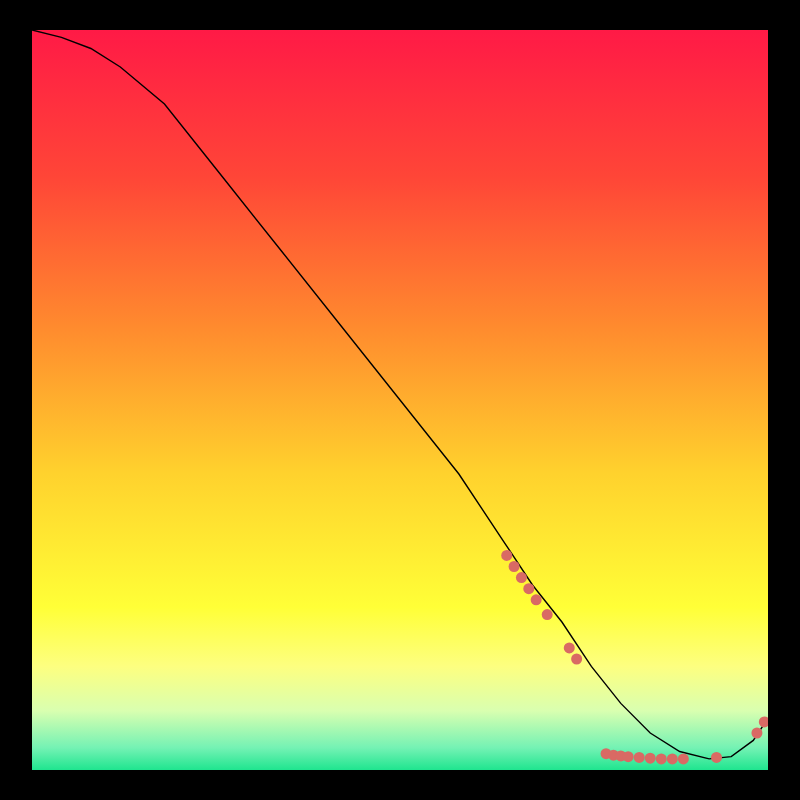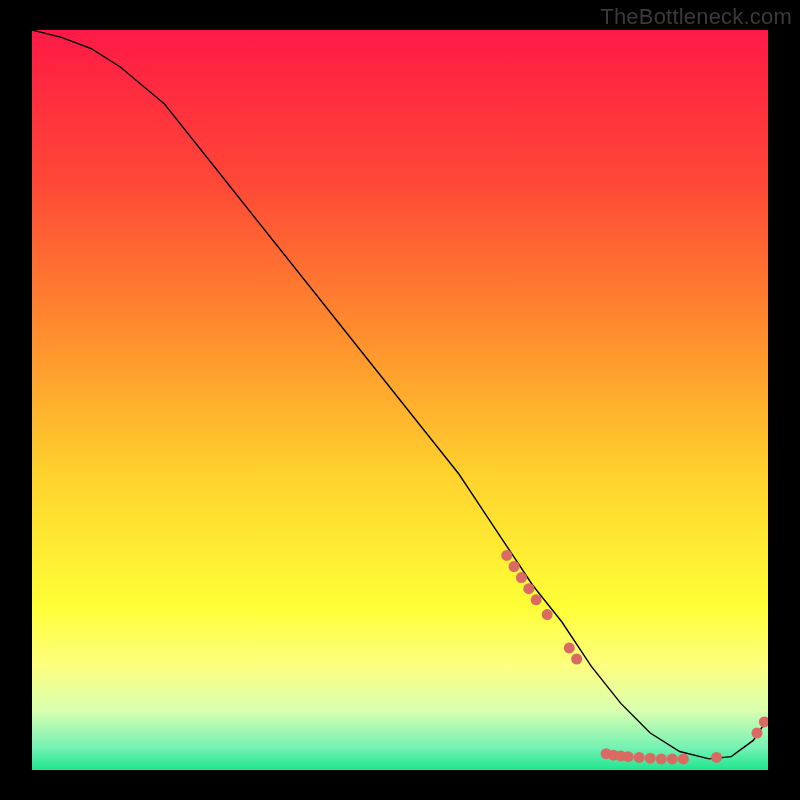--- a/index.html
+++ b/index.html
@@ -37,21 +37,20 @@
   .plot svg {
     display: block;
     width: 100%;
     height: 100%;
   }
 </style>
 </head>
 <body>
 
 <div class="stage">
-  <div class="watermark">TheBottleneck.com</div>
 
   <div class="plot">
     <svg viewBox="0 0 736 740" preserveAspectRatio="none">
       <defs>
         <linearGradient id="bgGrad" x1="0" y1="0" x2="0" y2="1">
 
         <stop offset="0%" stop-color="#ff1a46"></stop>
             <stop offset="20%" stop-color="#ff4637"></stop>
             <stop offset="40%" stop-color="#ff8a2e"></stop>
             <stop offset="60%" stop-color="#ffd22d"></stop>

